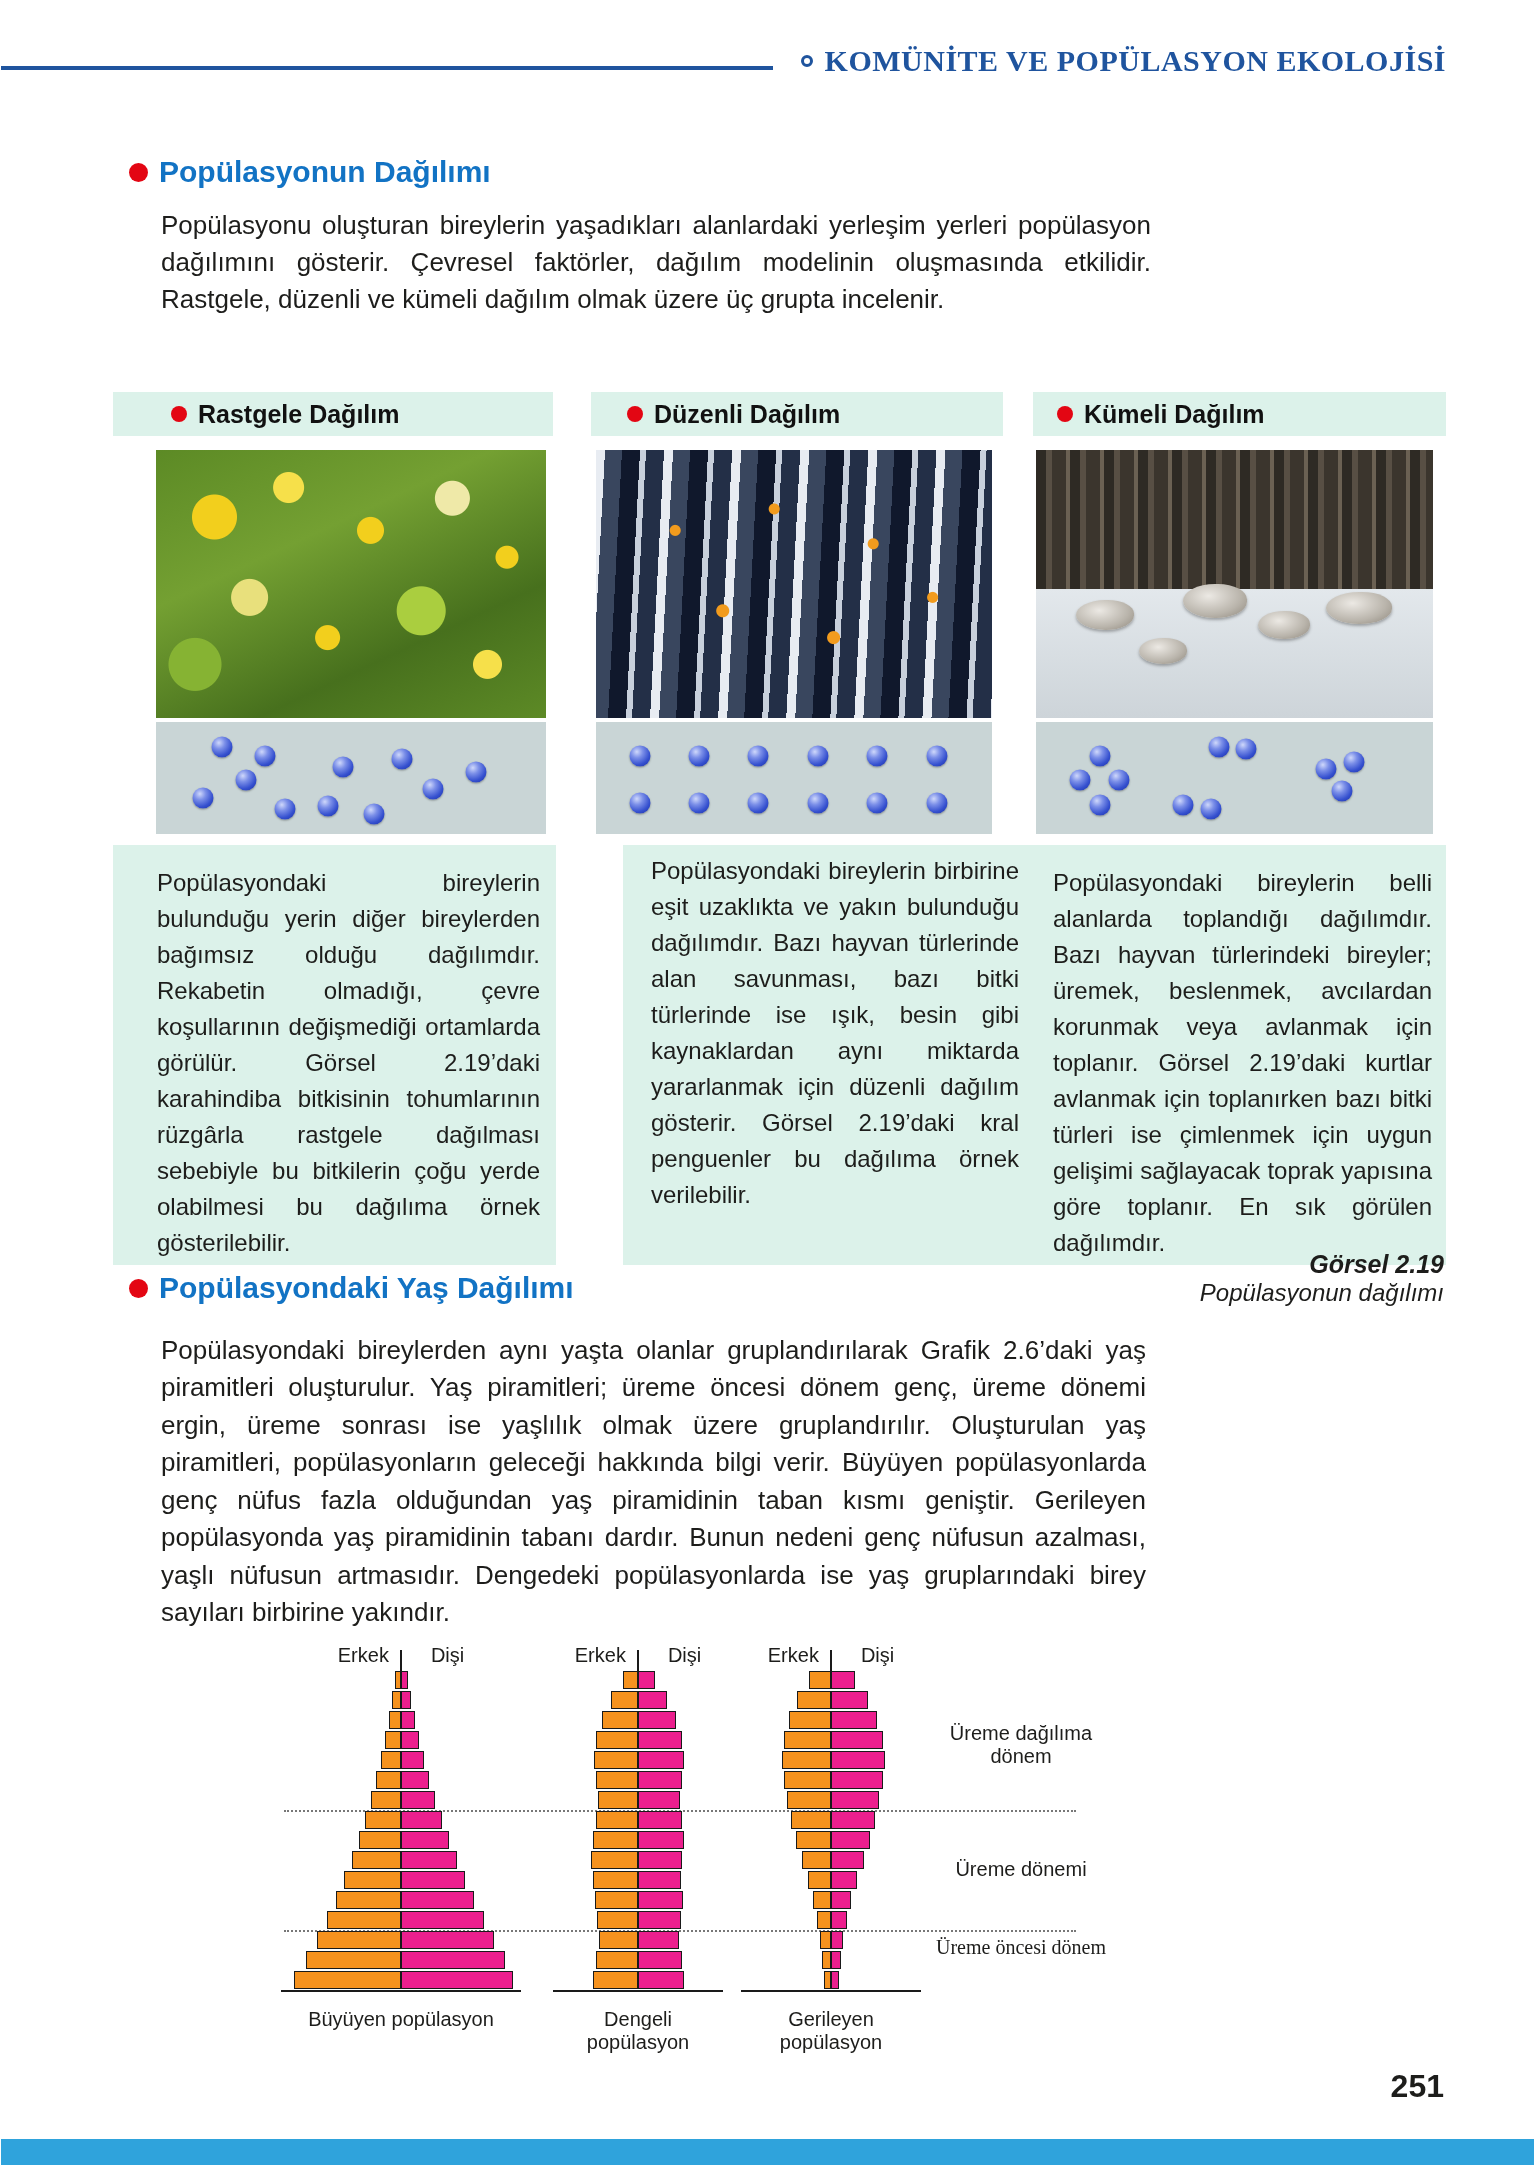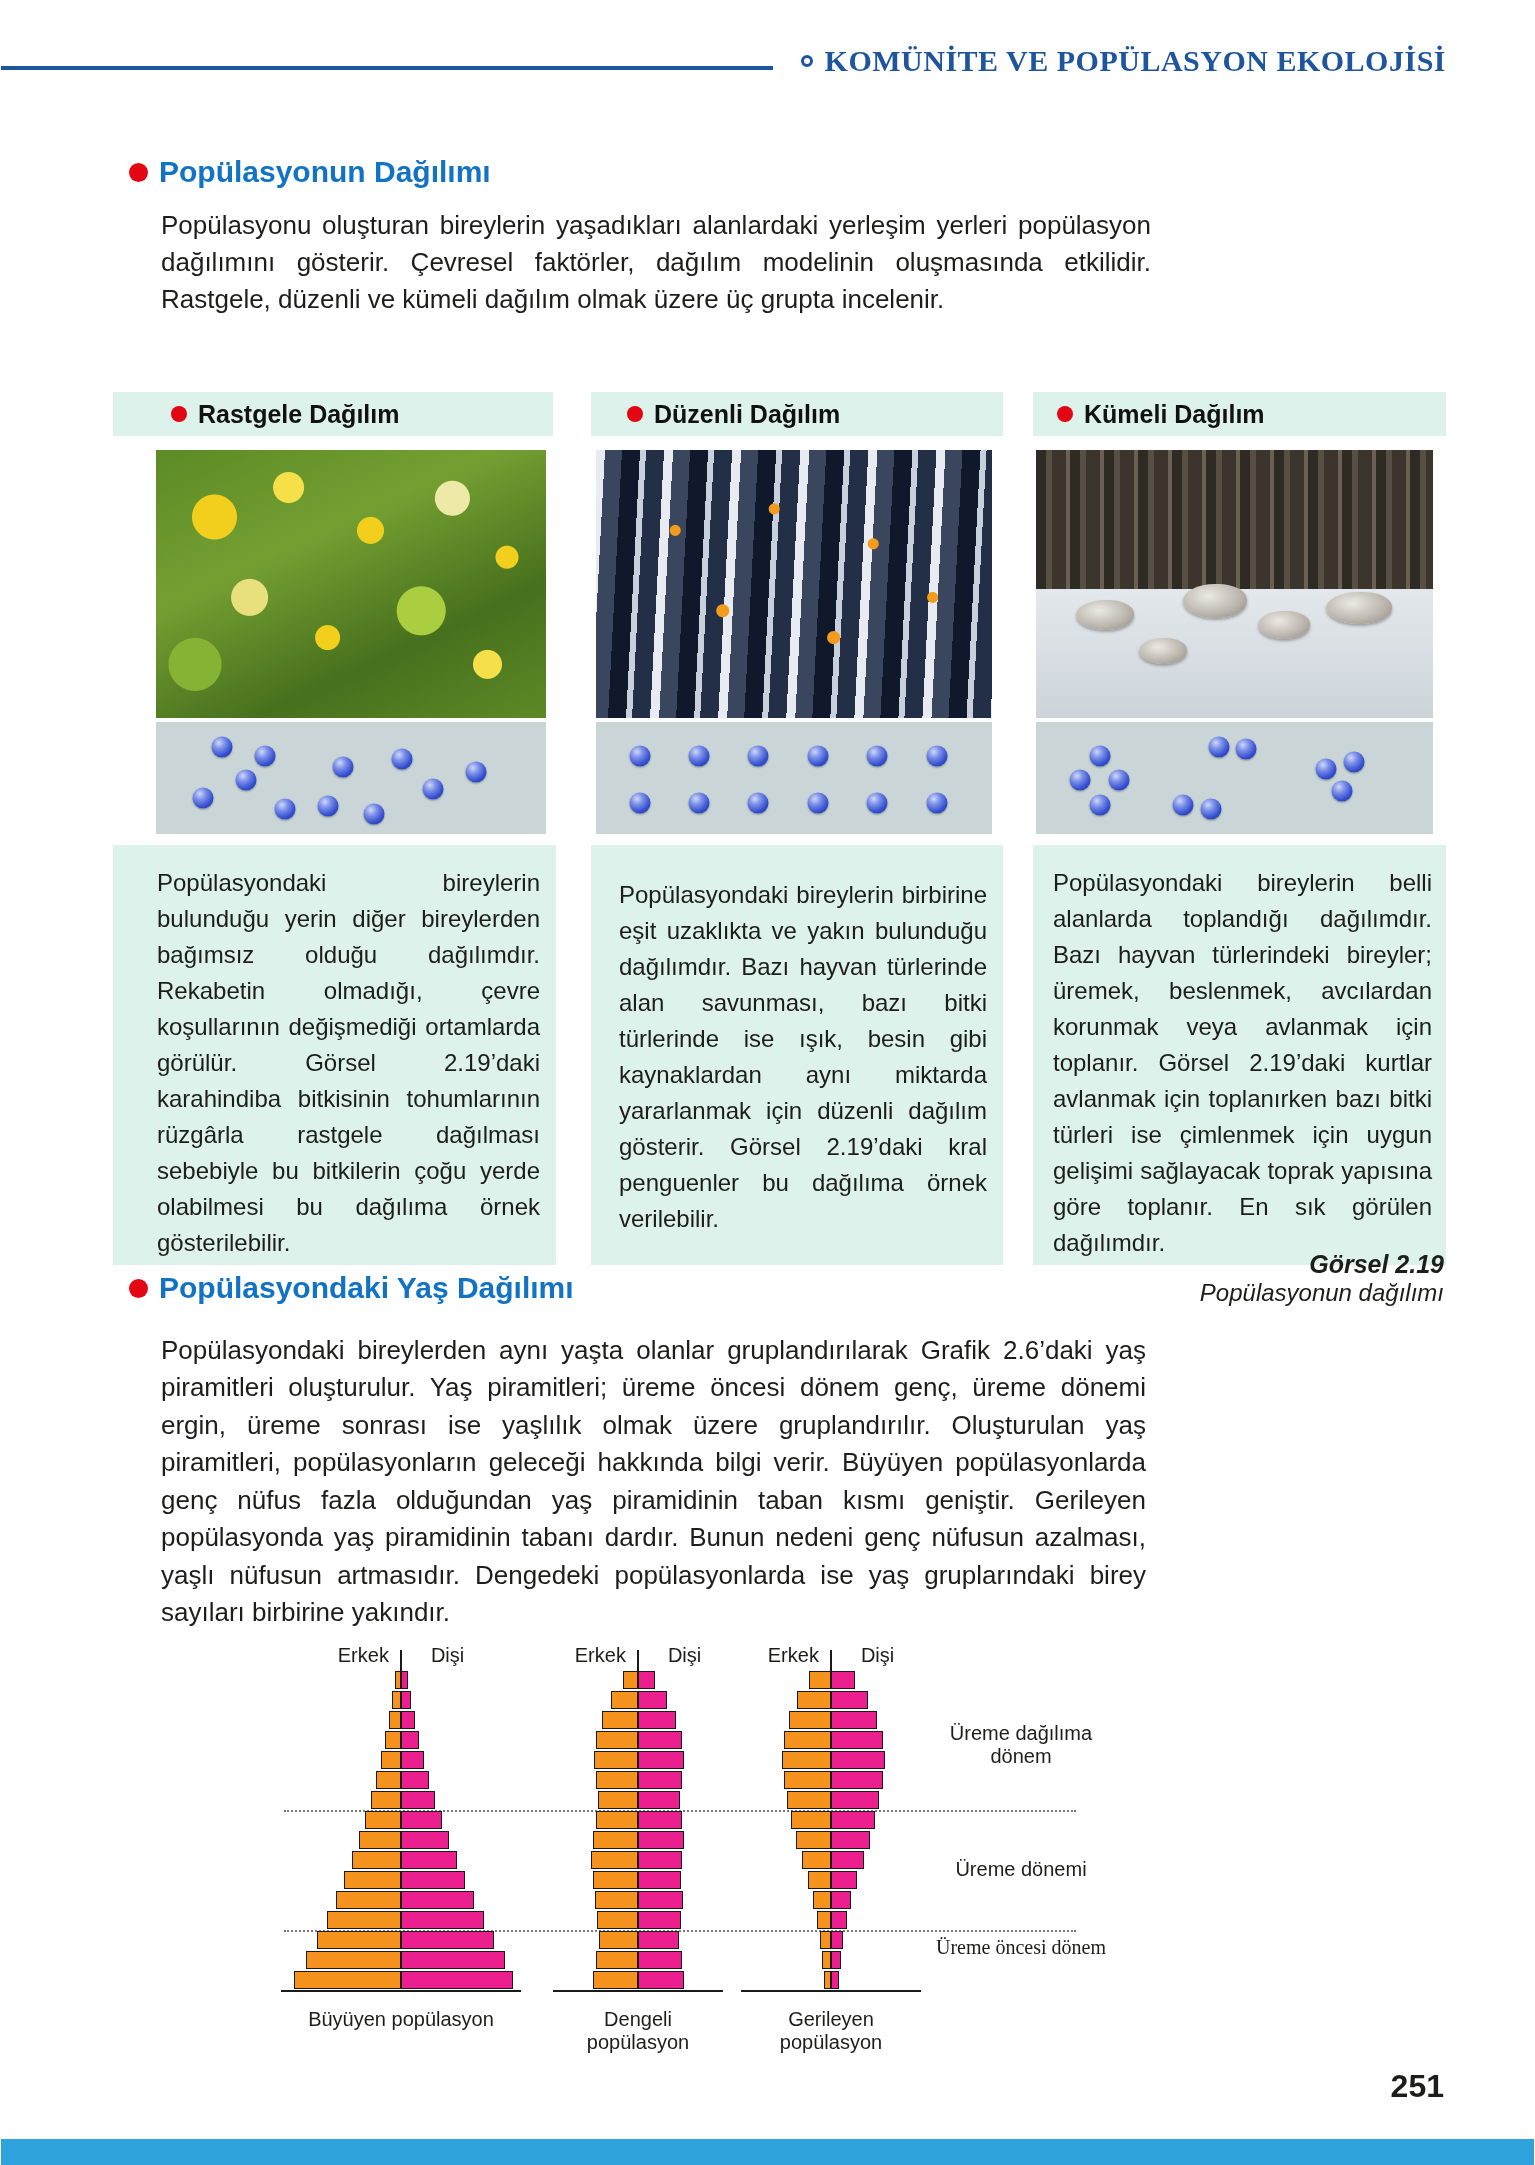--- a/index.html
+++ b/index.html
@@ -88,21 +88,21 @@
   .panel-1 { left:155px;  width:390px; }
   .panel-2 { left:595px;  width:396px; }
   .panel-3 { left:1035px; width:397px; }
   .dot { position:absolute; width:21px; height:21px; border-radius:50%;
     background:radial-gradient(circle at 35% 30%, #cfd8fb 0%, #7b8fe8 30%, #3550cf 65%, #1b2f9e 100%);
     box-shadow:0 1px 2px rgba(0,0,0,.35); transform:translate(-50%,-50%); }
 
   .col-text { position:absolute; top:845px; height:420px; background:#dcf2ea;
     font-size:24px; line-height:1.5; text-align:justify; color:#1d1d1b; }
   .text-1 { left:112px;  width:443px; padding:20px 16px 8px 44px; }
-  .text-2 { left:590px;  width:412px; padding:32px 16px 0 28px; }
+  .text-2 { left:622px;  width:412px; padding:8px 16px 0 28px; }
   .text-3 { left:1032px; width:413px; padding:20px 14px 0 20px; }
 
   .fig-caption { position:absolute; right:90px; text-align:right; font-style:italic; }
   .fig-caption .cap-title { font-weight:bold; font-size:25px; }
   .fig-caption .cap-sub { font-size:24px; width:270px; }
   .caption-gorsel { top:1250px; }
   .caption-grafik { top:1895px; }
 
   
   .zone-line { position:absolute; left:283px; width:792px; border-top:2px dotted #777; }

